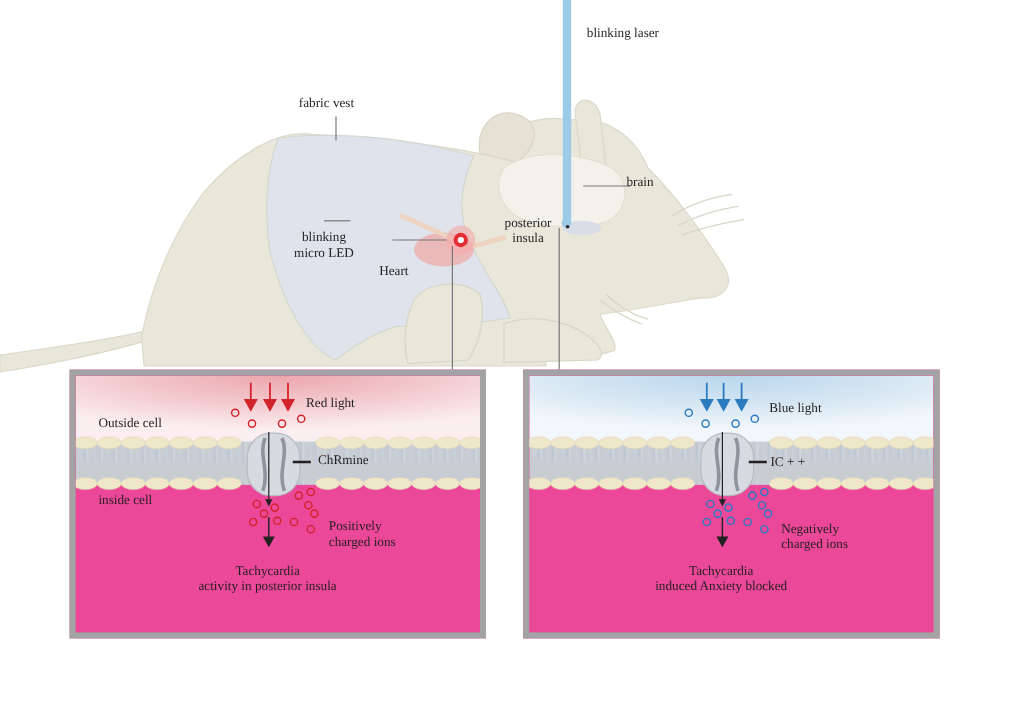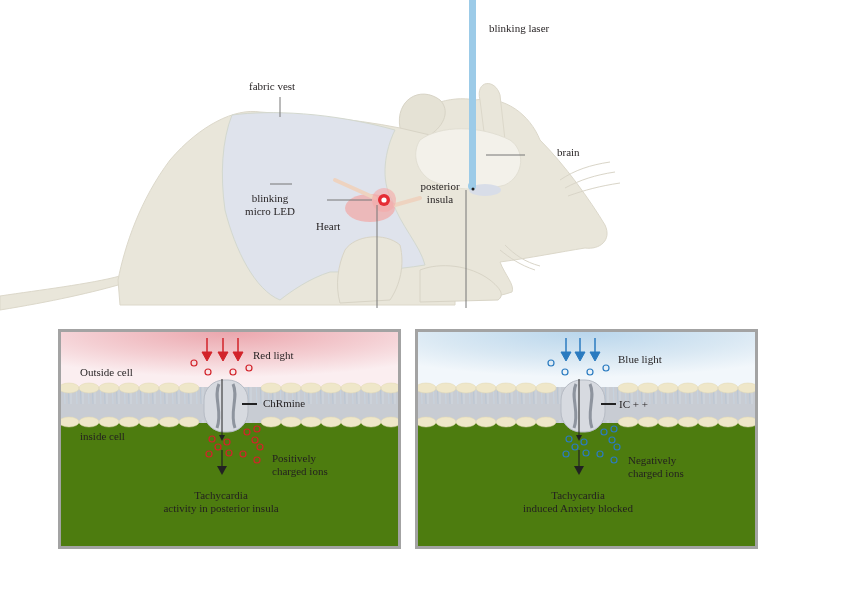--- a/index.html
+++ b/index.html
@@ -2,21 +2,21 @@
 <html><head>
 <meta charset="utf-8">
 <style>
   html, body { margin: 0; padding: 0; background: #ffffff; }
   body { width: 842px; height: 595px; position: relative; overflow: hidden;
          font-family: "Liberation Serif", "DejaVu Serif", serif; color: #222; }
   .stage { position: absolute; left: 0; top: 0; width: 842px; height: 595px; }
   .lbl { position: absolute; font-size: 11px; line-height: 13px; color: #231f20; white-space: nowrap;
          font-family: "Liberation Serif", "DejaVu Serif", serif; }
   .center { text-align: center; }
-  .panel { position: absolute; border: 3px solid #a3a3a3; background: #4d7c0f; overflow: hidden; margin-top: 21px; }
+  .panel { position: absolute; border: 5px solid #a3a3a3; background: #ec4899; overflow: hidden; }
   .panel svg { position: absolute; left: 0; top: 0; }
   .panel .lbl { font-size: 11px; }
 </style>
 </head>
 <body>
 
 <div class="stage">
 
   <svg width="842" height="320" viewBox="0 0 842 320" style="position:absolute;left:0;top:0;">
 
@@ -65,21 +65,21 @@
       <line x1="270" y1="184" x2="292" y2="184"></line>
       <line x1="327" y1="200" x2="372" y2="200"></line>
       <line x1="377" y1="205" x2="377" y2="308"></line>
       <line x1="486" y1="155" x2="525" y2="155"></line>
       <line x1="466" y1="190" x2="466" y2="308"></line>
     </g>
   </svg>
 
   <div class="lbl" style="left:489px;top:22px;">blinking laser</div>
   <div class="lbl" style="left:249px;top:80px;">fabric vest</div>
-  <div class="lbl" style="left:557px;top:146px;">brain</div>
+  <div class="lbl" style="left:522px;top:146px;">brain</div>
   <div class="lbl center" style="left:414px;top:180px;width:52px;">
     <div>posterior</div>
     <div>insula</div>
   </div>
   <div class="lbl center" style="left:240px;top:192px;width:60px;">
     <div>blinking</div>
     <div>micro LED</div>
   </div>
   <div class="lbl" style="left:316px;top:220px;">Heart</div>
 
@@ -173,21 +173,21 @@
     <div class="lbl" style="left:211px;top:120px;">
       <div>Positively</div>
       <div>charged ions</div>
     </div>
     <div class="lbl center" style="left:60px;top:157px;width:200px;">
       <div>Tachycardia</div>
       <div>activity in posterior insula</div>
     </div>
   </div>
 
-  <div class="panel" style="left:415px;top:308px;width:337px;height:214px;">
+  <div class="panel" style="left:436px;top:308px;width:337px;height:214px;">
     <svg width="337" height="214">
       <defs>
         <radialGradient id="blueglow" cx="50%" cy="0%" r="75%">
           <stop offset="0%" stop-color="#b9d6ec"></stop>
           <stop offset="60%" stop-color="#d9e8f3"></stop>
           <stop offset="100%" stop-color="#f2f7fb"></stop>
         </radialGradient>
         <pattern id="lipid2" width="12" height="40" patternUnits="userSpaceOnUse">
           <line x1="3" y1="8" x2="4" y2="32" stroke="#c7d3df" stroke-width="1"></line>
           <line x1="7" y1="8" x2="8" y2="32" stroke="#b9c6d4" stroke-width="1"></line>

